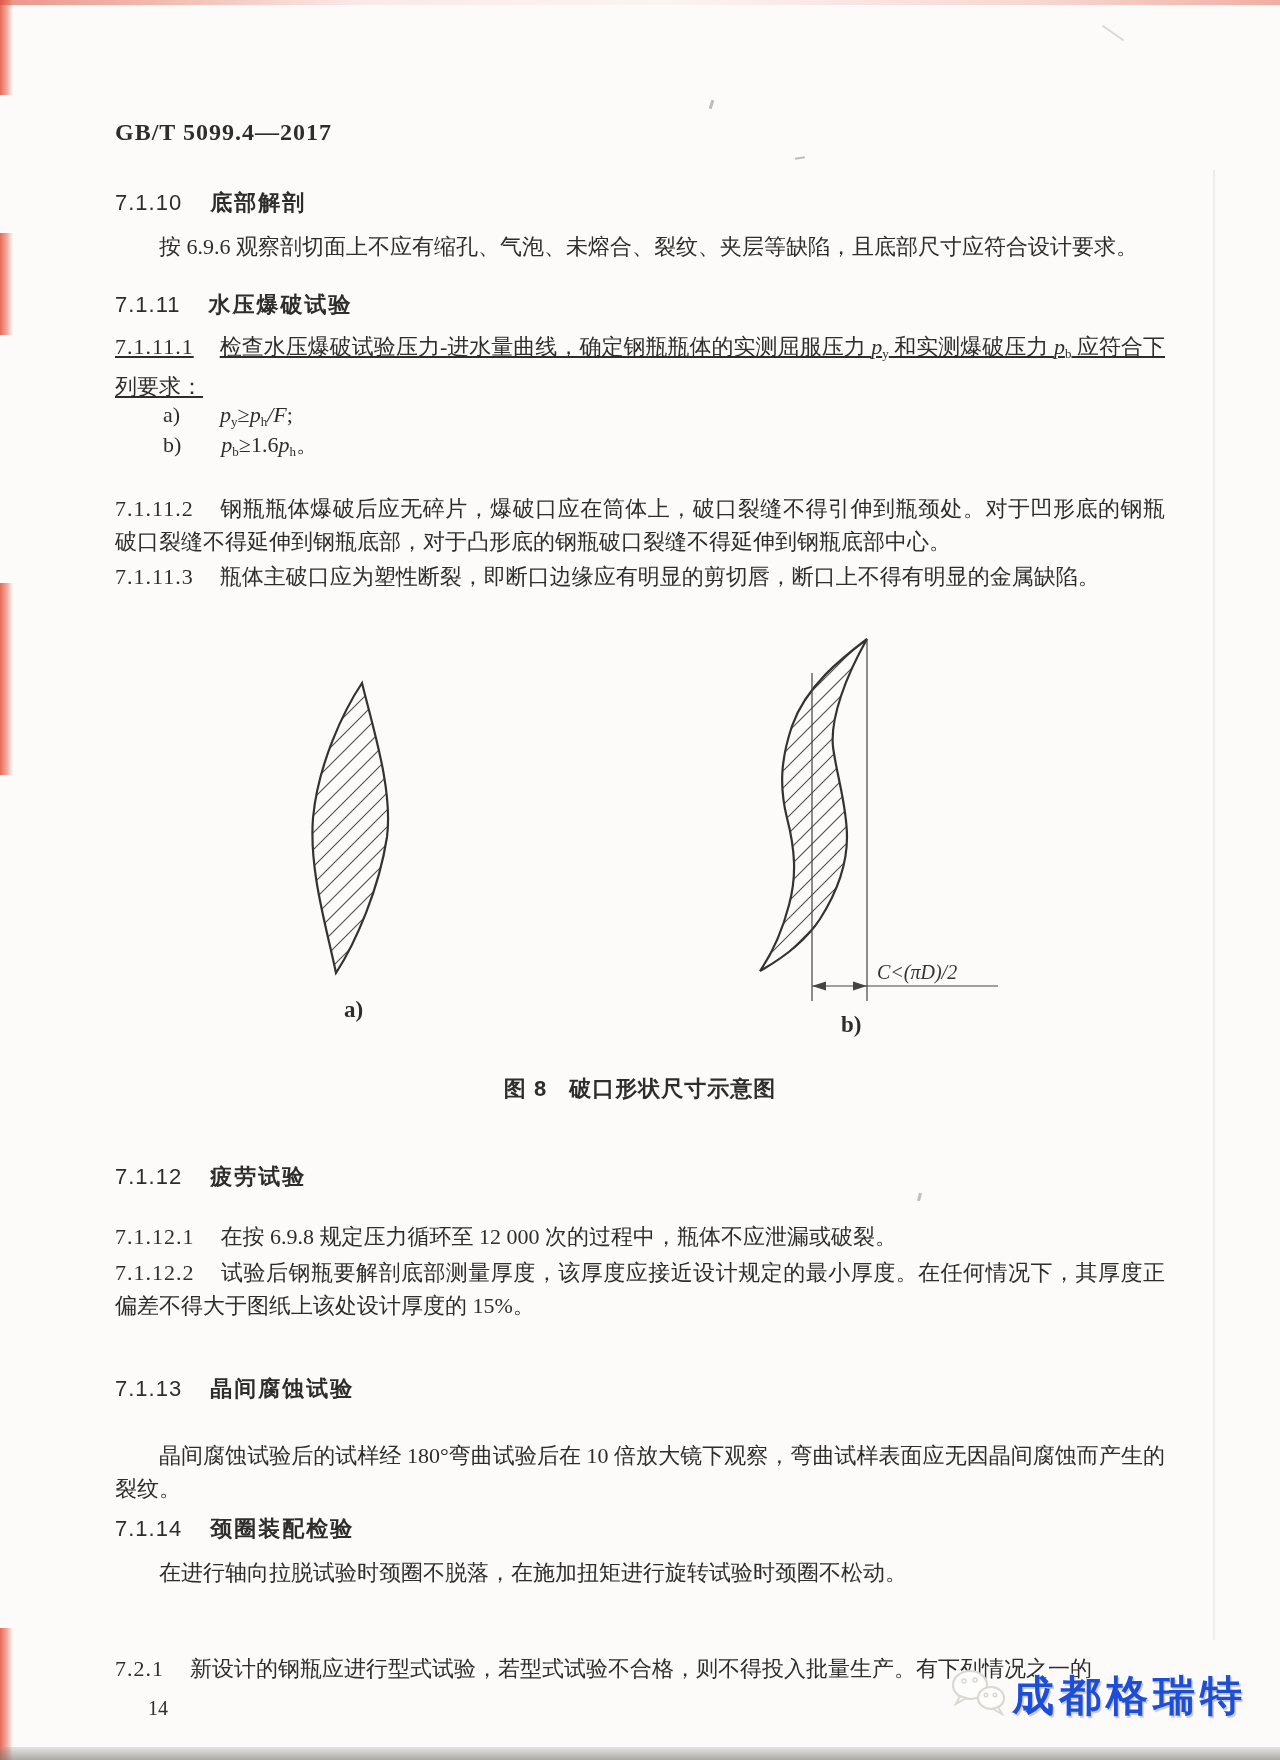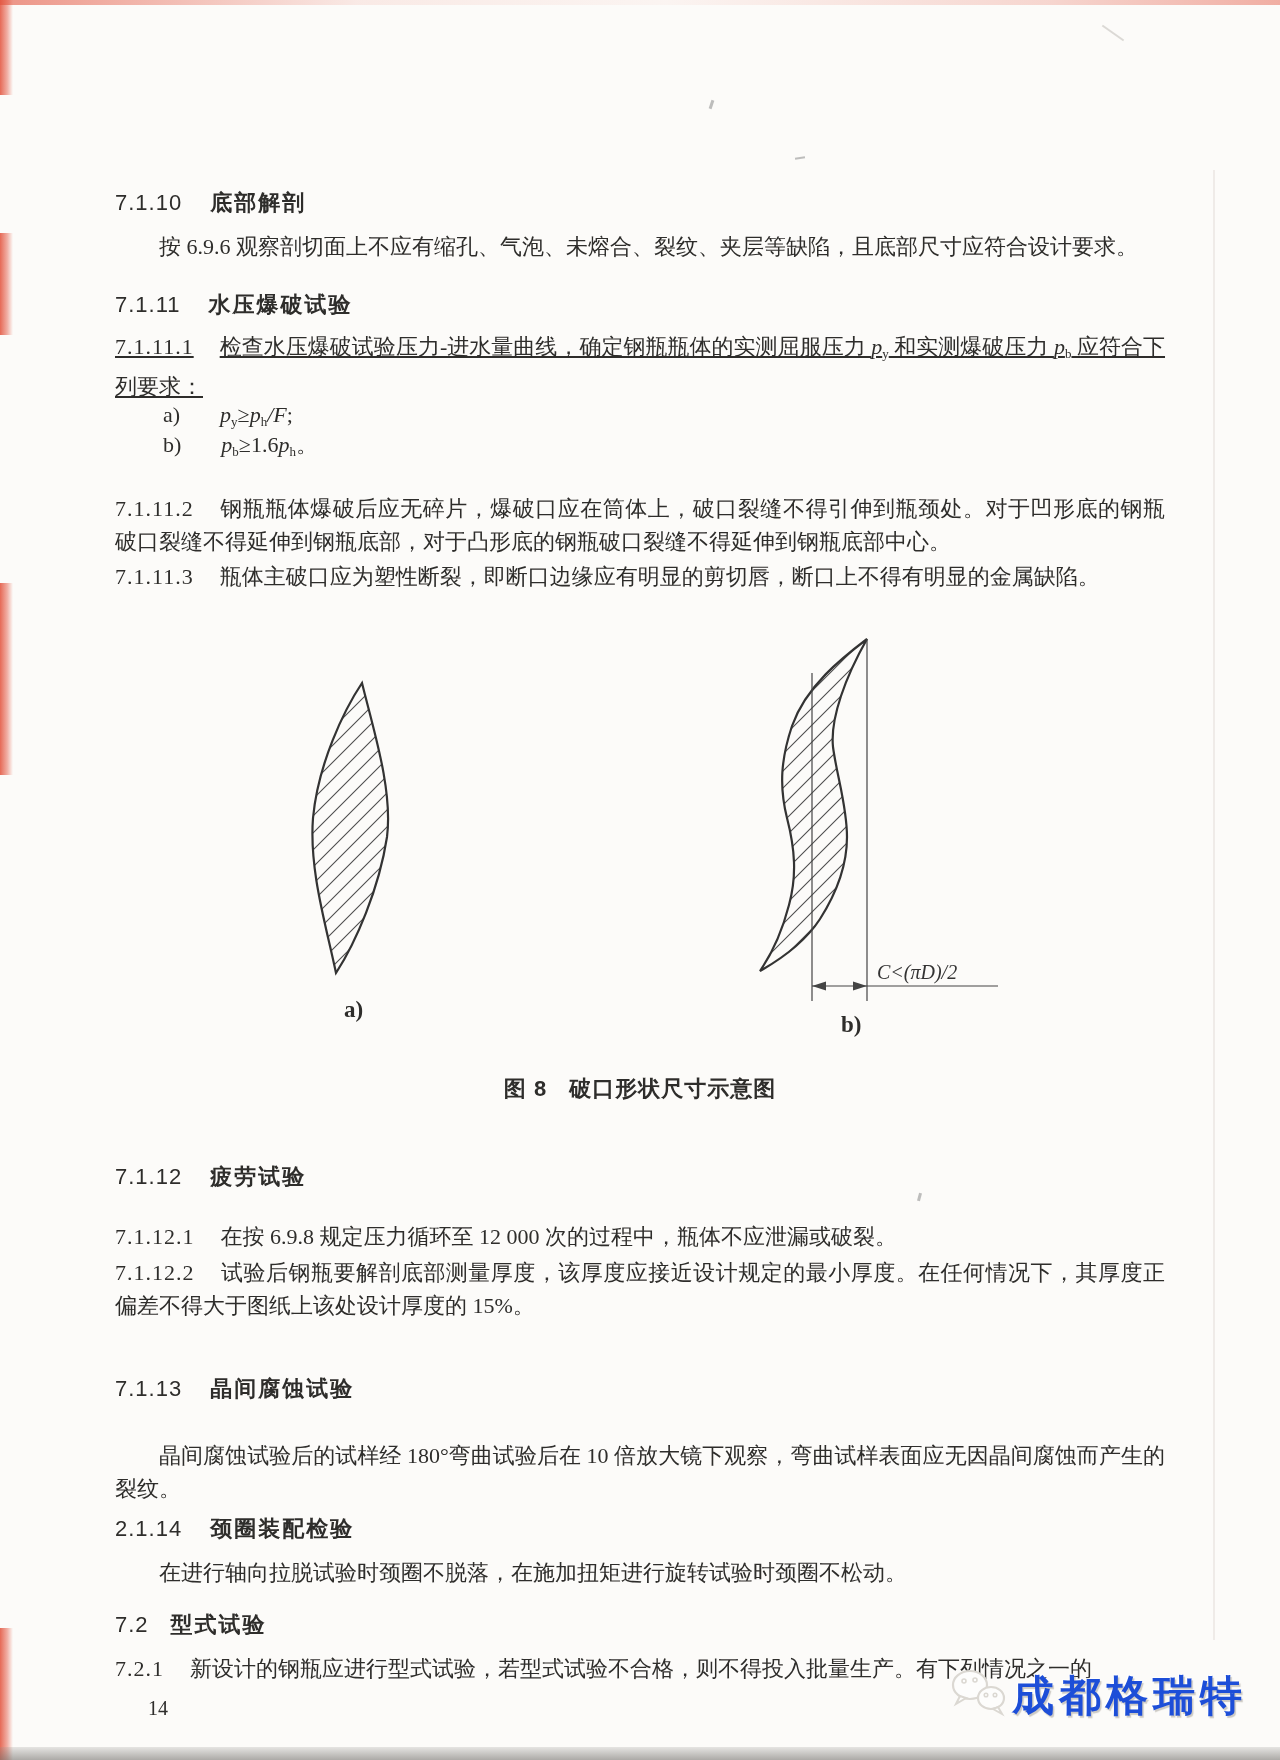--- a/index.html
+++ b/index.html
@@ -51,20 +51,21 @@
   <div class="art-left" style="top:233px;height:102px;"></div>
   <div class="art-left" style="top:583px;height:192px;"></div>
   <div class="art-left" style="top:1628px;height:132px;"></div>
   <div class="art-bottom"></div>
   <div class="scanline-v"></div>
   <div class="speck" style="left:710px;top:100px;width:3px;height:9px;transform:rotate(18deg);"></div>
   <div class="speck" style="left:795px;top:157px;width:10px;height:2px;transform:rotate(-8deg);"></div>
   <div class="speck" style="left:1100px;top:32px;width:26px;height:2px;background:#c9c6c2;transform:rotate(35deg);"></div>
   <div class="speck" style="left:918px;top:1193px;width:3px;height:8px;transform:rotate(15deg);"></div>
 
+  <div class="blk doc-header" style="top:116px;">GB/T 5099.4—2017</div>
 
   <div class="blk heading" style="top:186px;">
     <span class="cnum">7.1.10</span><span class="ctitle">底部解剖</span>
   </div>
   <div class="blk para para-indent" style="top:230px;">按 6.9.6 观察剖切面上不应有缩孔、气泡、未熔合、裂纹、夹层等缺陷，且底部尺寸应符合设计要求。</div>
 
   <div class="blk heading" style="top:288px;">
     <span class="cnum">7.1.11</span><span class="ctitle">水压爆破试验</span>
   </div>
   <div class="blk para" style="top:330px;text-decoration:underline;"><span class="seg-num">7.1.11.1</span><span>检查水压爆破试验压力-进水量曲线，确定钢瓶瓶体的实测屈服压力 </span><span class="seg-i">p</span><span class="seg-sub">y</span><span> 和实测爆破压力 </span><span class="seg-i">p</span><span class="seg-sub">b</span><span> 应符合下列要求：</span></div>
@@ -117,27 +118,24 @@
   <div class="blk para" style="top:1256px;">
     <span class="seg-num">7.1.12.2</span><span>试验后钢瓶要解剖底部测量厚度，该厚度应接近设计规定的最小厚度。在任何情况下，其厚度正偏差不得大于图纸上该处设计厚度的 15%。</span>
   </div>
 
   <div class="blk heading" style="top:1372px;">
     <span class="cnum">7.1.13</span><span class="ctitle">晶间腐蚀试验</span>
   </div>
   <div class="blk para para-indent" style="top:1416px;margin-top:23px;">晶间腐蚀试验后的试样经 180°弯曲试验后在 10 倍放大镜下观察，弯曲试样表面应无因晶间腐蚀而产生的裂纹。</div>
 
   <div class="blk heading" style="top:1512px;">
-    <span class="cnum">2.1.14</span><span class="ctitle">颈圈装配检验</span>
+    <span class="cnum">7.1.14</span><span class="ctitle">颈圈装配检验</span>
   </div>
   <div class="blk para para-indent" style="top:1556px;">在进行轴向拉脱试验时颈圈不脱落，在施加扭矩进行旋转试验时颈圈不松动。</div>
 
-  <div class="blk heading" style="top:1608px;">
-    <span class="cnum" style="margin-right:22px;">7.2</span><span class="ctitle">型式试验</span>
-  </div>
   <div class="blk para" style="top:1652px;">
     <span class="seg-num">7.2.1</span><span>新设计的钢瓶应进行型式试验，若型式试验不合格，则不得投入批量生产。有下列情况之一的</span>
   </div>
 
   <div class="blk page-number" style="top:1692px;left:148px;width:auto;">14</div>
 
   <div class="wm-logo">
     <svg width="62" height="52" viewBox="0 0 62 52">
       <ellipse cx="22" cy="19" rx="17" ry="14" fill="#fdfdfc" stroke="#dbd8d2" stroke-width="2.2"></ellipse>
       <path d="M12 30 L8 38 L18 32 Z" fill="#fdfdfc" stroke="#dbd8d2" stroke-width="2"></path>

